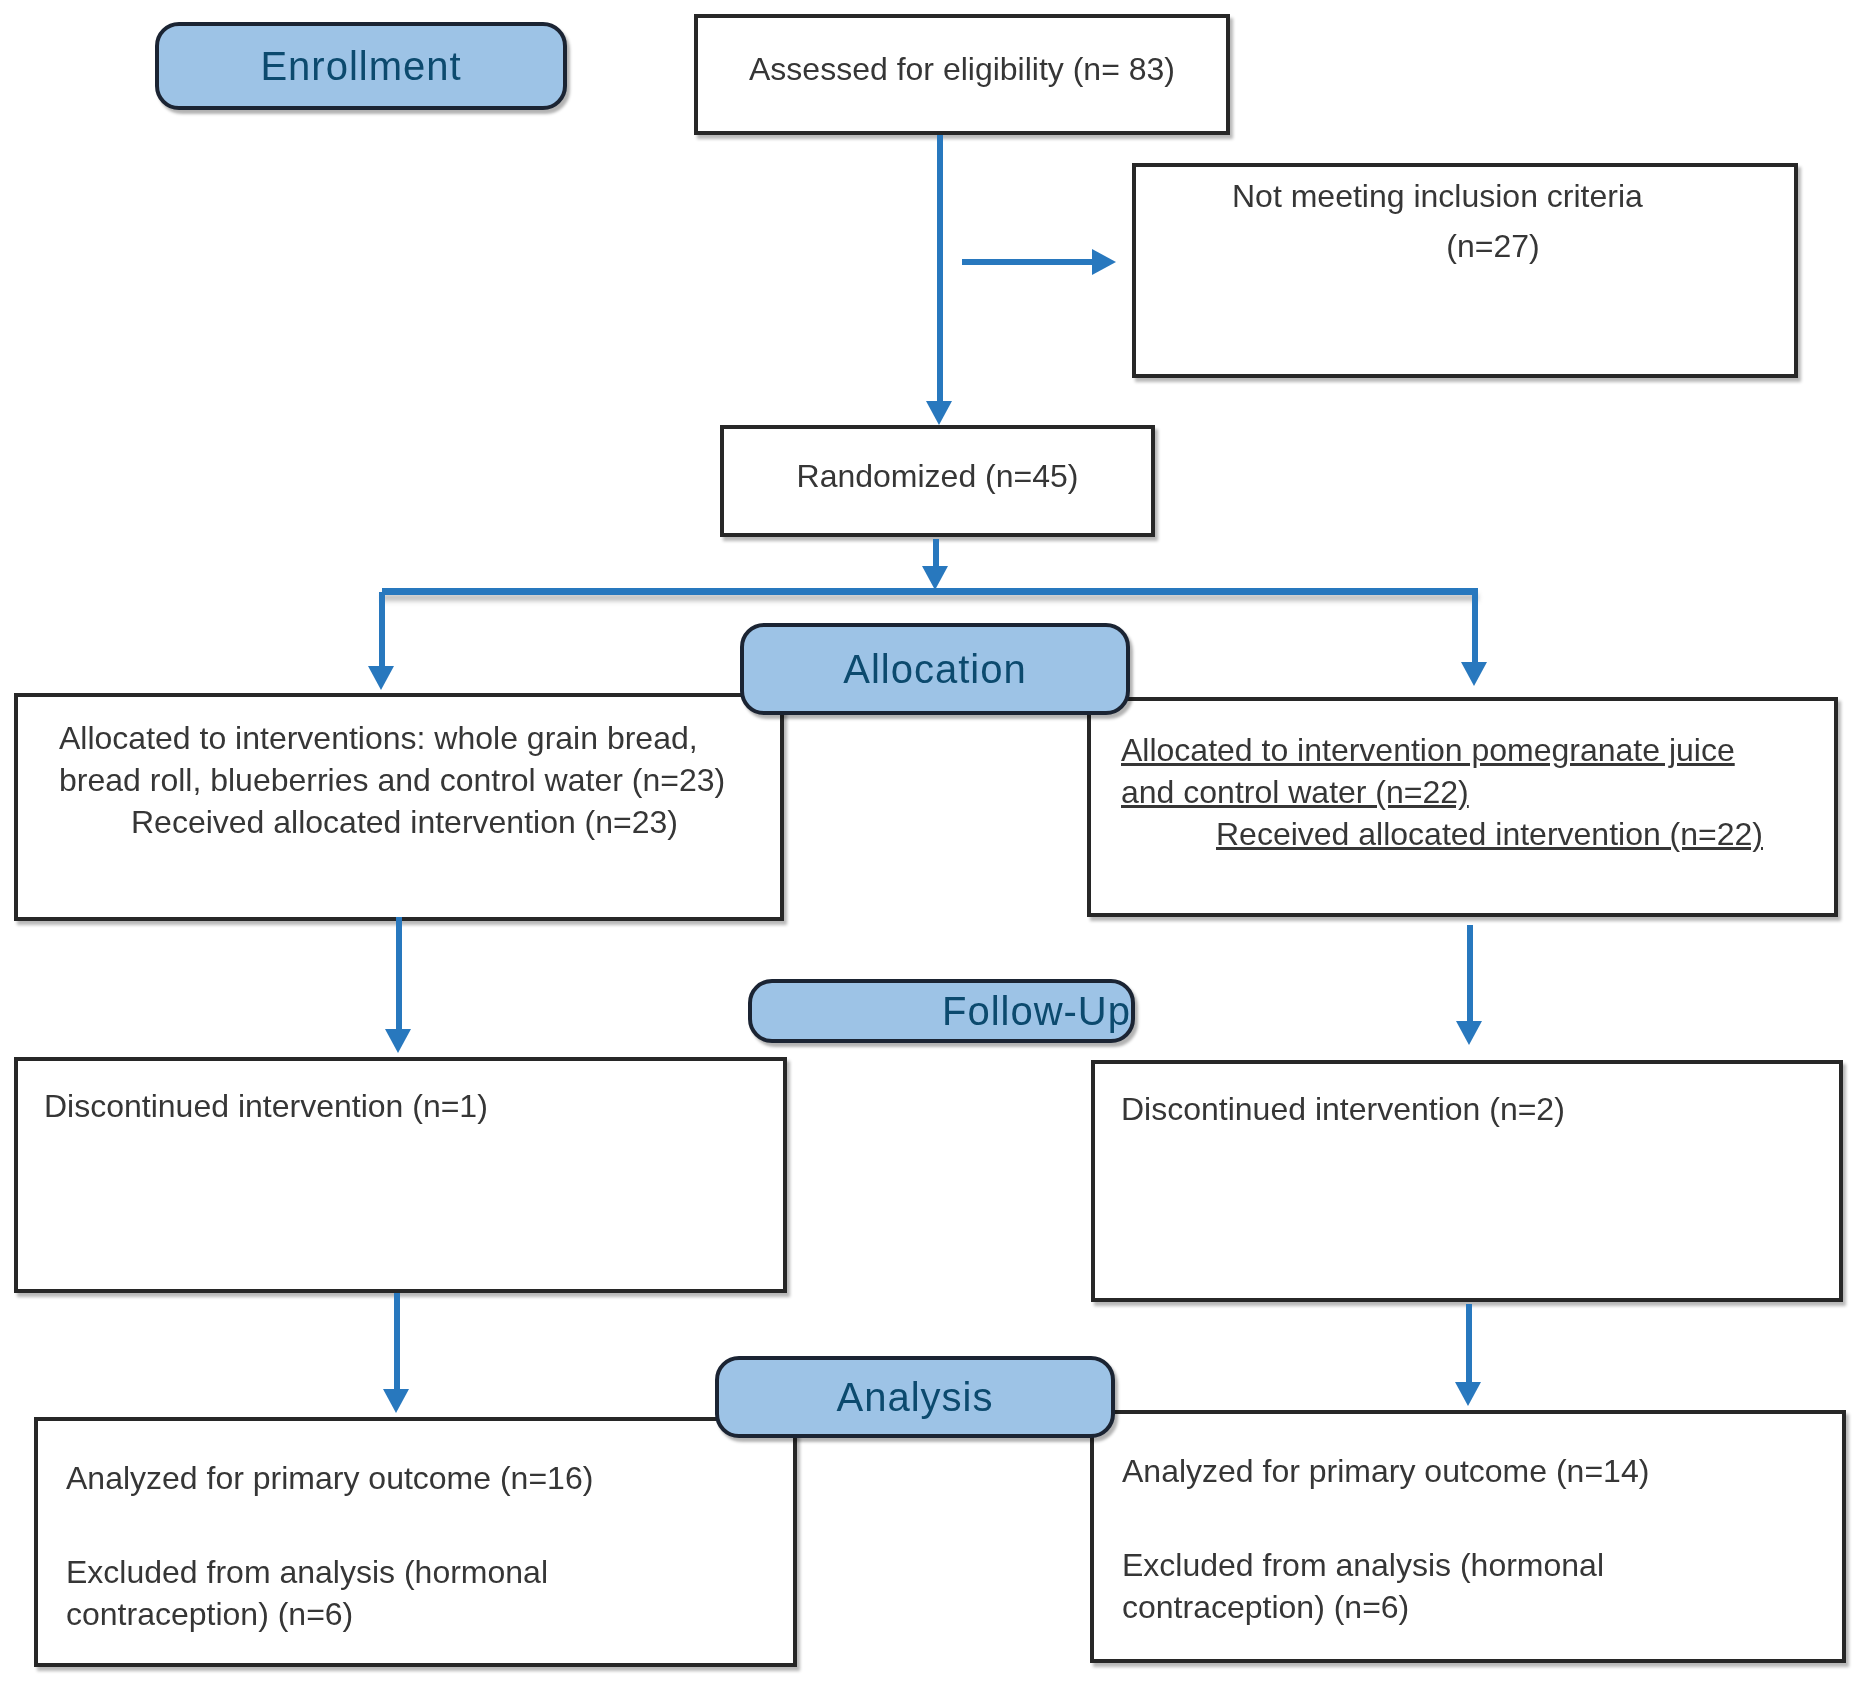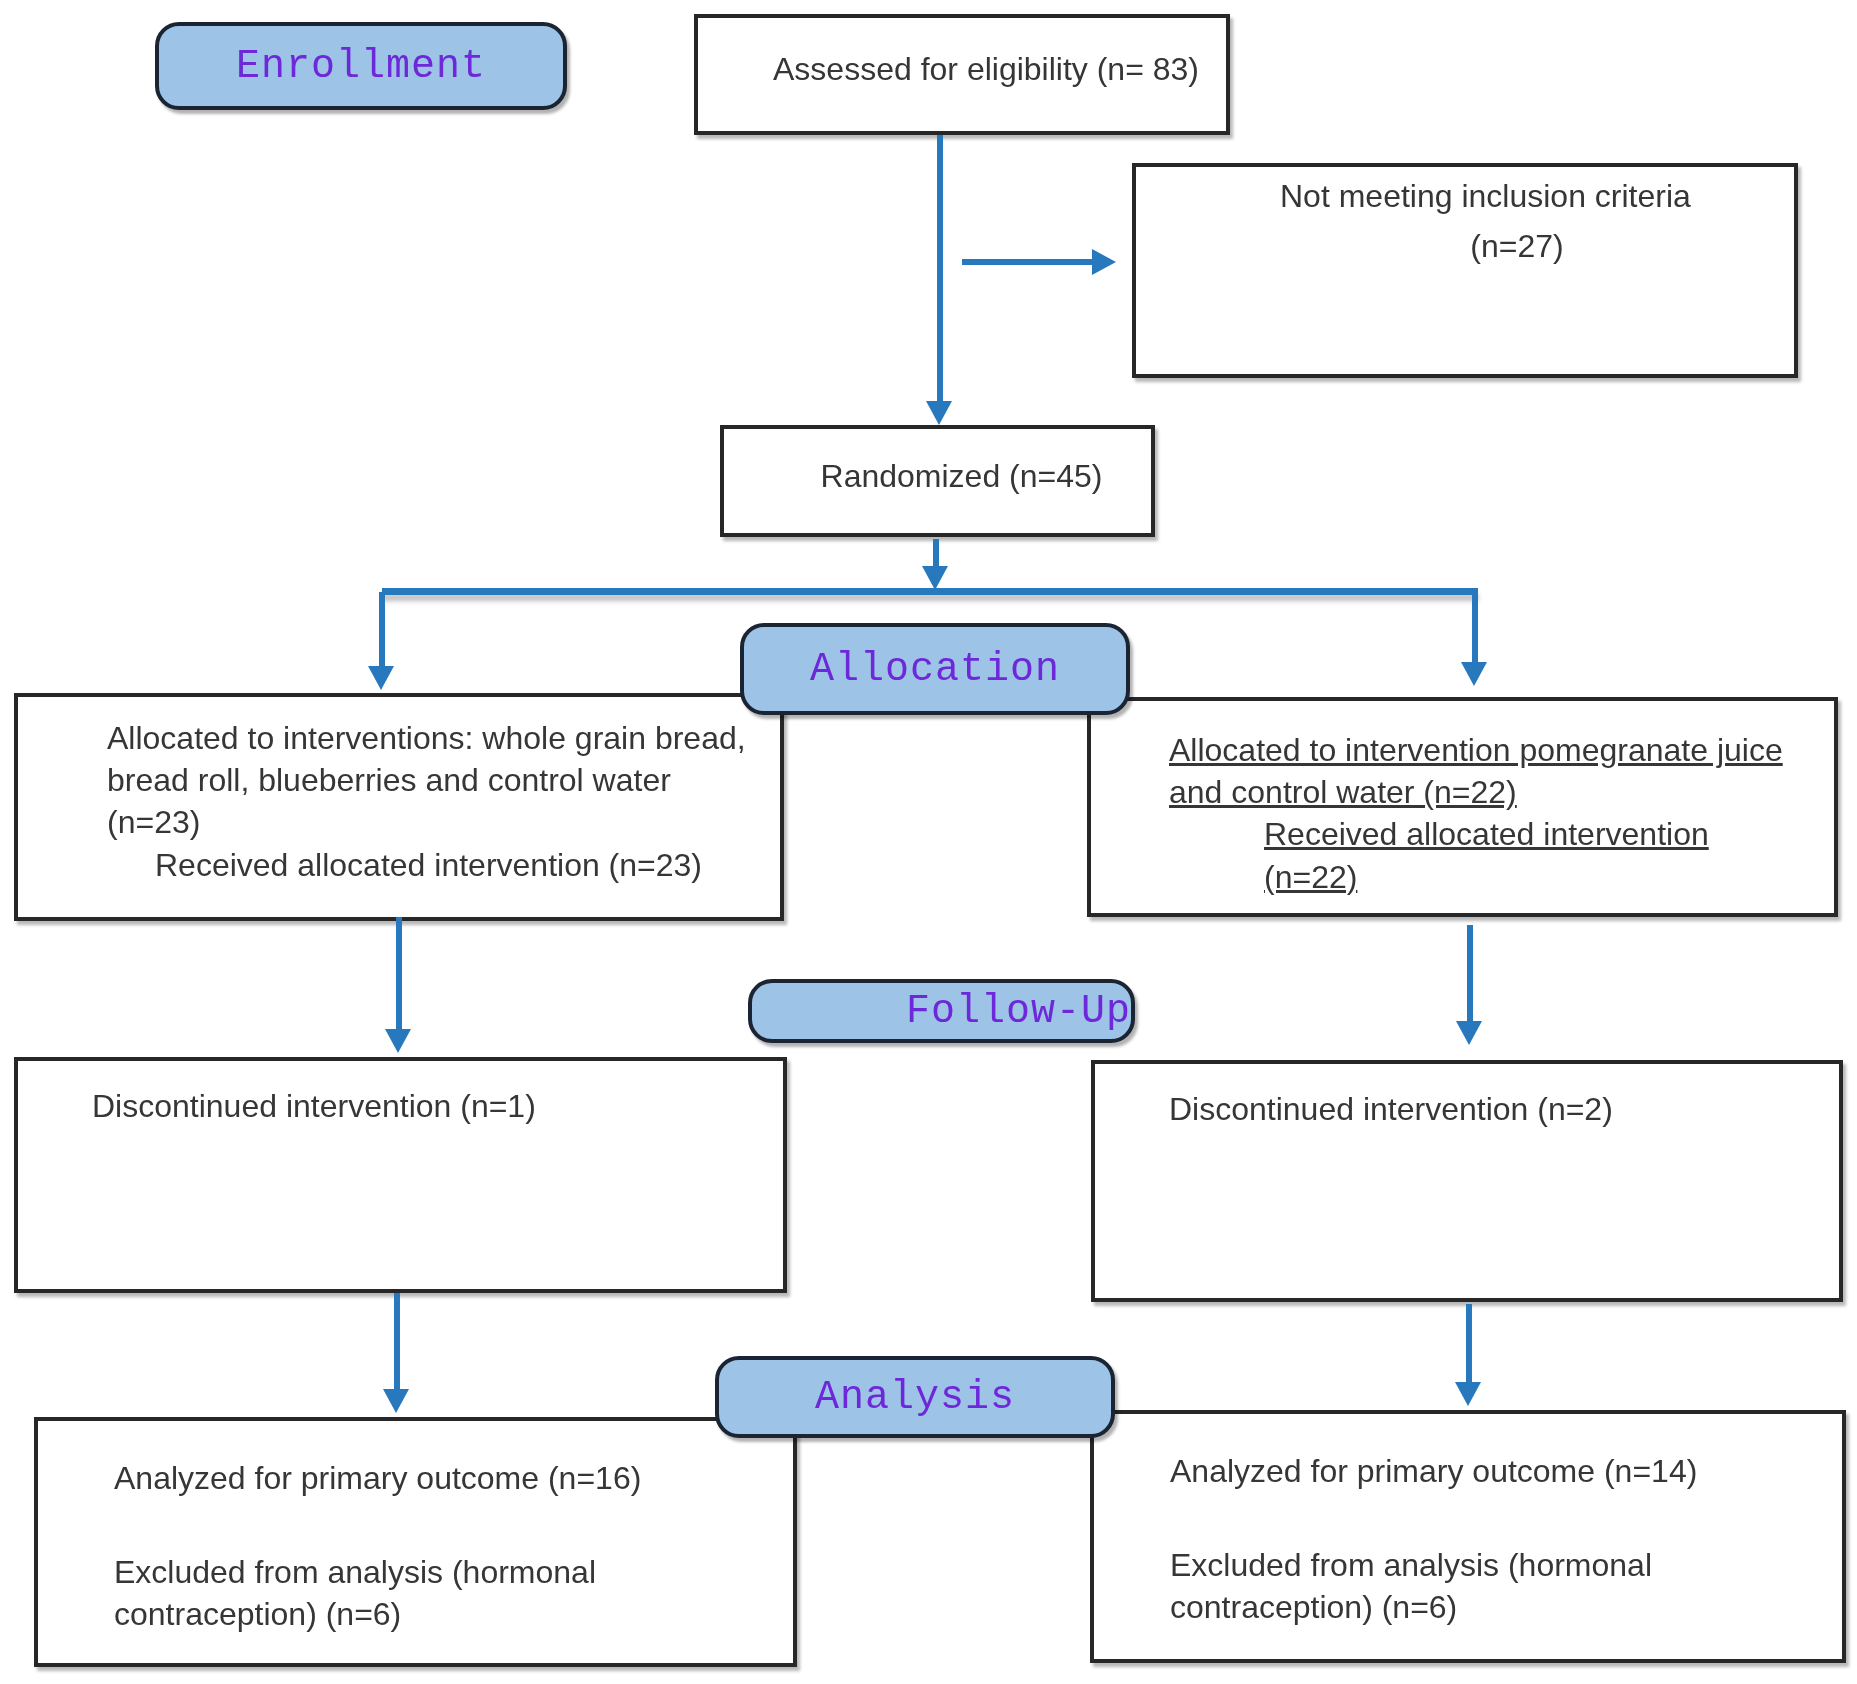--- a/index.html
+++ b/index.html
@@ -16,38 +16,36 @@
   .box{
     position:absolute;
     background:#ffffff;
     border:4px solid #272727;
     box-sizing:border-box;
     box-shadow:3px 4px 3px rgba(0,0,0,0.28);
     font-size:32px;
     line-height:1.32;
     color:#363636;
     z-index:2;
-    padding-left:48px;
   }
   .box .pad{padding:22px 28px;}
   .center-text{display:flex;align-items:center;justify-content:center;padding-bottom:10px;text-align:center;}
   
   .stage{
     position:absolute;
     background:#9DC3E6;
     border:4px solid #1b2433;
     border-radius:24px;
     box-sizing:border-box;
     display:flex;align-items:center;justify-content:center;
-    color:#6d28d9;
+    color:#0c4a6e;
     font-size:40px;
     letter-spacing:1px;
     box-shadow:3px 4px 3px rgba(0,0,0,0.30);
     z-index:5;
-    font-family:Liberation Mono, monospace;
   }
   
   .vline{position:absolute;width:6px;background:#2878be;z-index:3;}
   .hline{position:absolute;height:6px;background:#2878be;z-index:3;}
   .branch-shadow{box-shadow:0 6px 5px rgba(110,110,110,0.45);}
   .head-down{
     position:absolute;width:0;height:0;z-index:3;
     border-left:13px solid transparent;
     border-right:13px solid transparent;
     border-top:24px solid #2878be;

